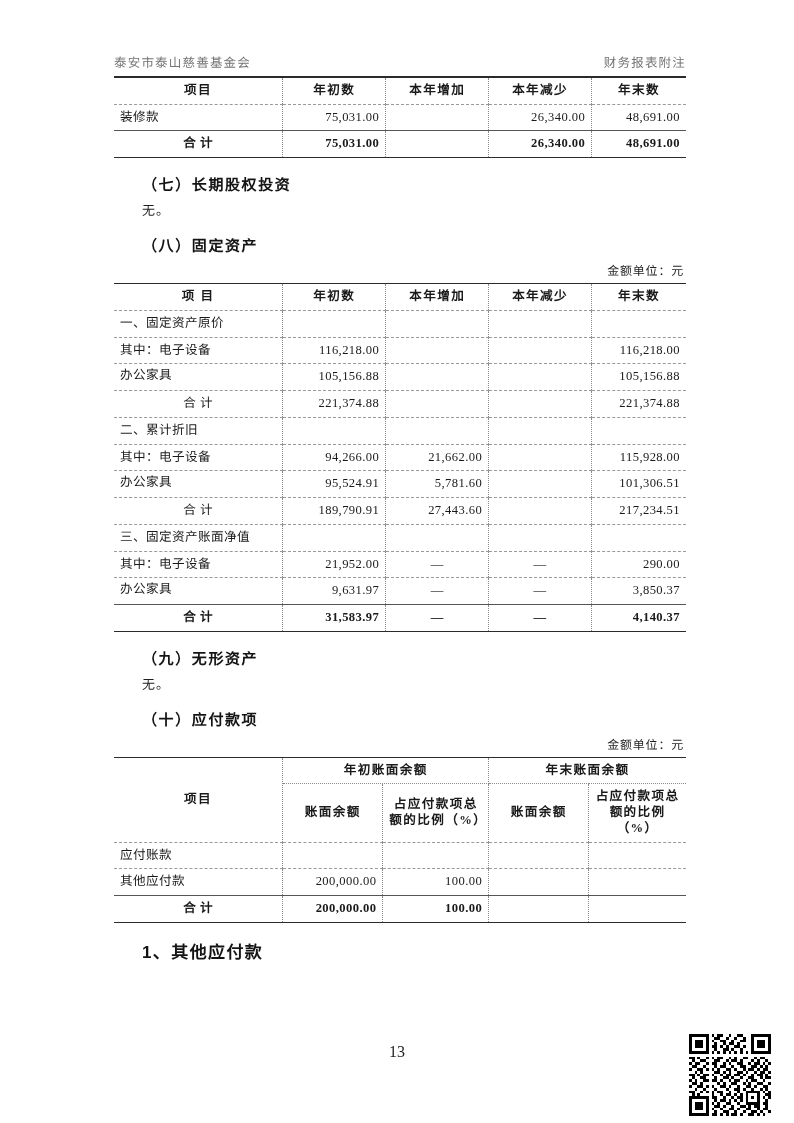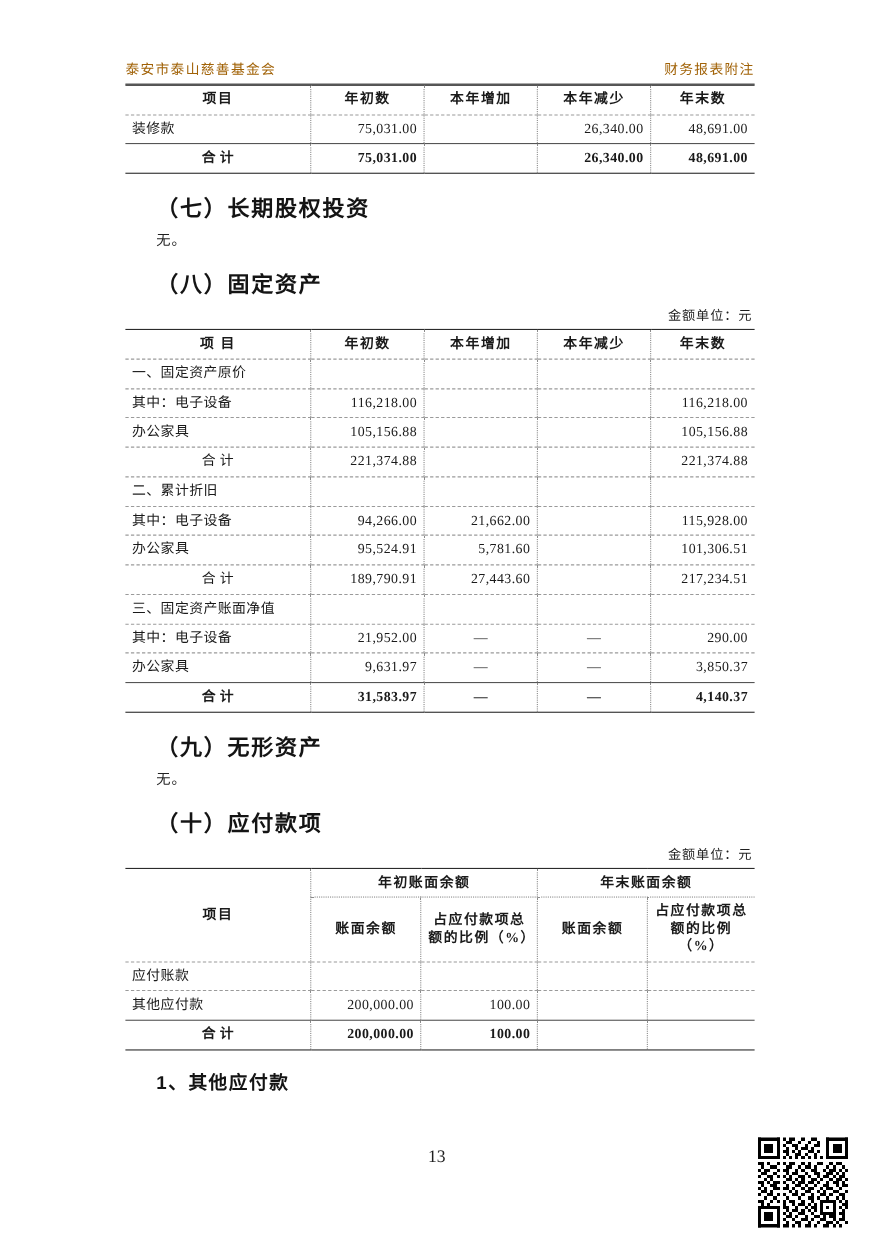--- a/index.html
+++ b/index.html
@@ -33,30 +33,30 @@
 
   
   .running-head {
     display: flex;
     justify-content: space-between;
     align-items: flex-end;
     font-size: 12.5px;
     letter-spacing: 1.2px;
     padding-bottom: 5px;
     border-bottom: 1.6px solid #2b2b2b;
-    color: #a16207;
+    color: #737373;
   }
   .running-head .rh-left { white-space: nowrap; }
   .running-head .rh-right { white-space: nowrap; }
 
   
   .heading {
     font-family: "Liberation Sans", "DejaVu Sans", sans-serif;
     font-weight: bold;
-    font-size: 20px;
+    font-size: 15px;
     letter-spacing: 1.6px;
     margin: 15px 0 6px 28px;
     color: #141414;
   }
   .heading.sub {
     font-size: 17px;
     letter-spacing: 1.4px;
     margin-left: 28px;
   }
   .body-line {
@@ -109,21 +109,21 @@
     border-bottom: 1.6px solid #2b2b2b;
     font-weight: bold;
   }
   table.doc tr.head-row.band2 > * { border-top: 1px dotted #8a8a8a; }
 
   .c-item  { text-align: left;  padding-left: 10px; }
   .c-num   { text-align: right; padding-right: 10px; }
   .c-ctr   { text-align: center; }
 
   .indent1 { padding-left: 10px; }
-  .indent2 { padding-left: 46px; }
+  .indent2 { padding-left: 46px; font-family: Liberation Mono, monospace; }
   .spaced  { letter-spacing: 6px; }
   .spaced-sm { letter-spacing: 4px; margin-top: 26px; }
 
   .total-label {
     text-align: center;
     letter-spacing: 6px;
     font-weight: bold;
   }
   .dash { text-align: center; }
 

